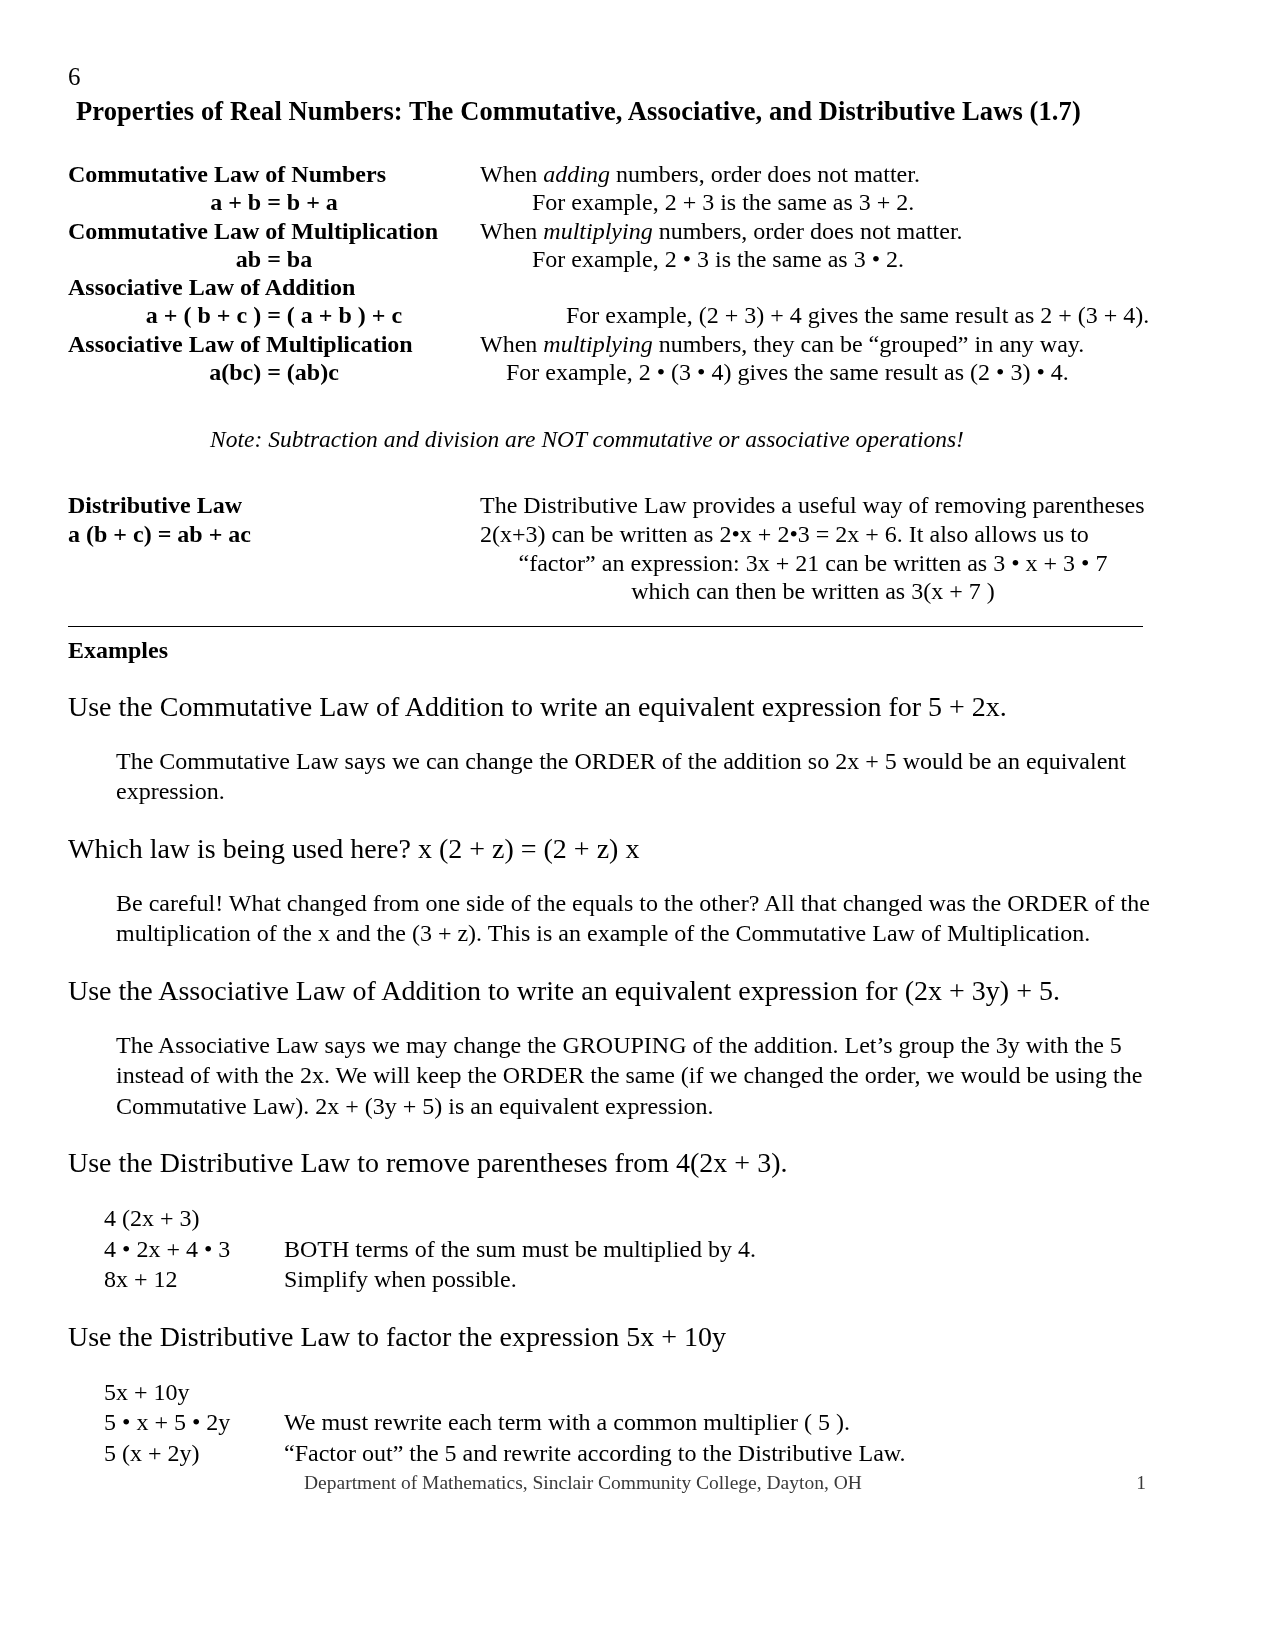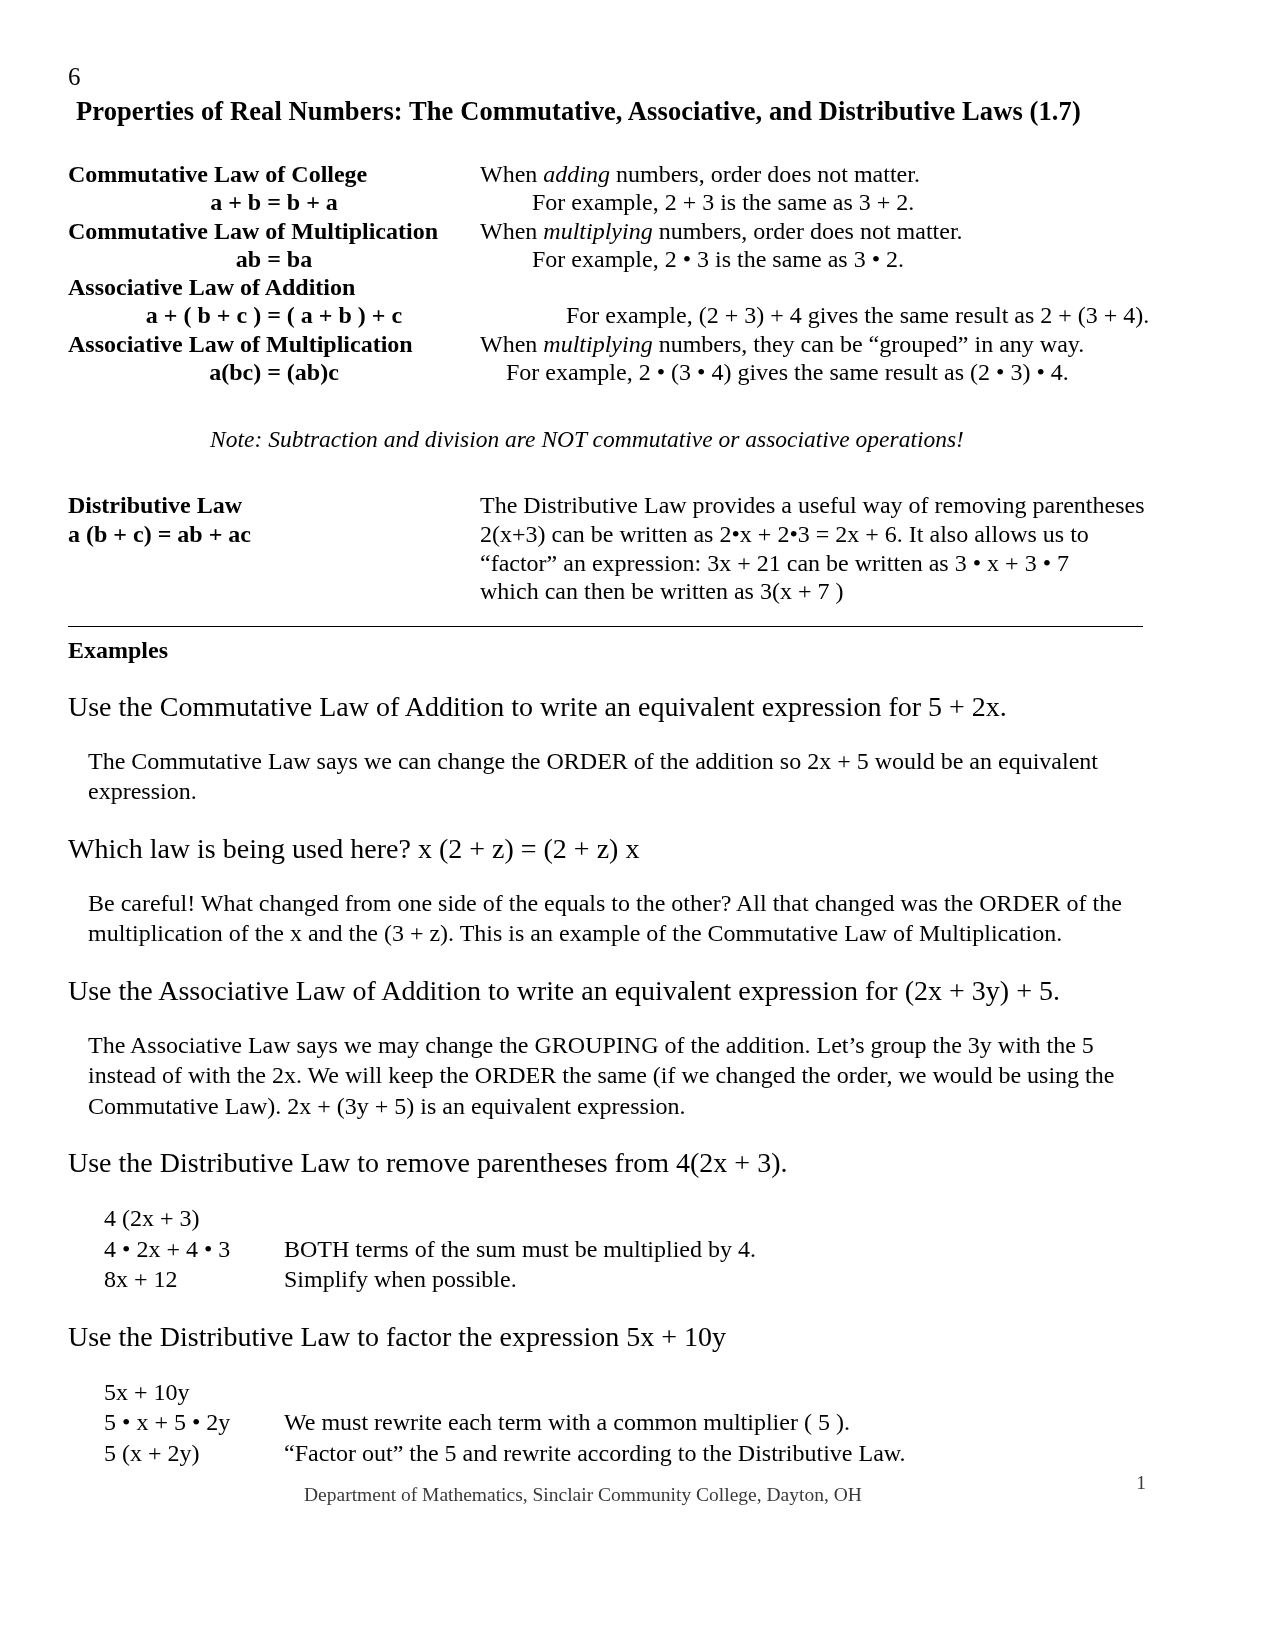--- a/index.html
+++ b/index.html
@@ -108,20 +108,21 @@
   .dist-right {
     font-size: 24px;
     flex: 1 1 auto;
     white-space: nowrap;
   }
   .dist-right-only {
     margin-left: 412px;
     font-size: 24px;
     line-height: 28.6px;
     white-space: nowrap;
+    text-align: center;
   }
 
   hr.rule {
     border: none;
     border-top: 1.6px solid #000;
     margin: 20px 0 0 0;
     width: 1075px;
   }
 
   
@@ -133,21 +134,21 @@
   }
   .ex-prompt {
     font-size: 28px;
     line-height: 30px;
     margin-top: 27px;
   }
   .ex-body {
     font-size: 24px;
     line-height: 30.5px;
     margin-top: 24px;
-    margin-left: 20px;
+    margin-left: 48px;
     width: 1040px;
   }
   .ex-steps {
     margin-top: 25px;
     margin-left: 36px;
     font-size: 24px;
     line-height: 30.5px;
   }
   .step-row {
     display: flex;
@@ -171,42 +172,42 @@
     width: 1078px;
     display: flex;
     align-items: baseline;
     justify-content: center;
     font-size: 19.5px;
     color: #3a3a3a;
   }
   .footer-text {
     position: absolute;
     left: 236px;
-    top: 12px;
+    top: 0;
     white-space: nowrap;
   }
   .footer-page {
     position: absolute;
     right: 0;
     top: 0;
   }
 </style>
 </head>
 <body>
 
 <div class="page">
   <div class="content">
 
     <div class="page-marker">6</div>
     <div class="doc-title">Properties of Real Numbers:  The Commutative, Associative, and Distributive Laws  (1.7)</div>
 
     <div class="laws">
 
       <div class="law-row">
-        <div class="law-left name">Commutative Law of College</div>
+        <div class="law-left name">Commutative Law of Numbers</div>
         <div class="law-right"><span>When </span><em>adding</em><span> numbers, order does not matter.</span></div>
       </div>
       <div class="law-row">
         <div class="law-left formula">a + b = b + a</div>
         <div class="law-right">For example,  2 + 3  is the same as  3 + 2.</div>
       </div>
 
       <div class="law-row">
         <div class="law-left name">Commutative Law of Multiplication</div>
         <div class="law-right"><span>When </span><em>multiplying</em><span> numbers, order does not matter.</span></div>

